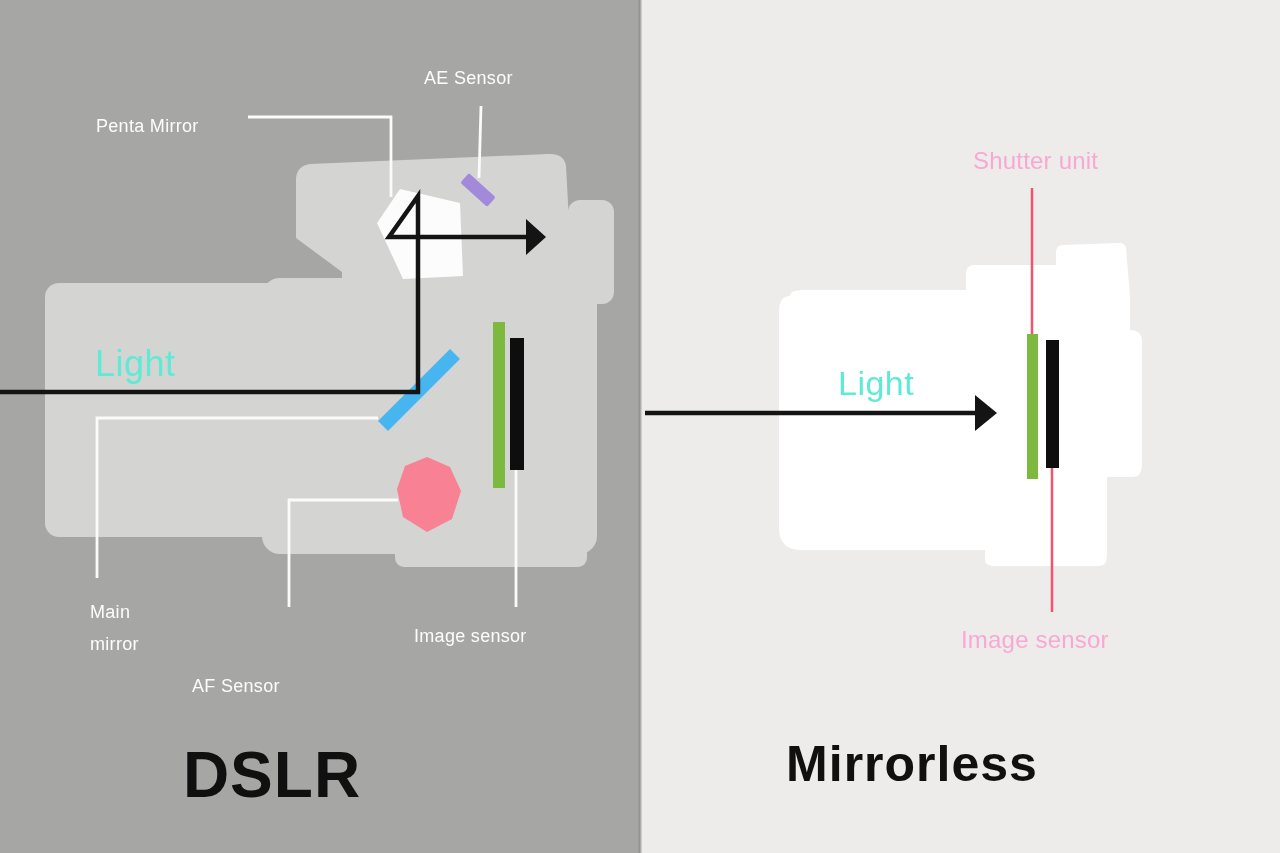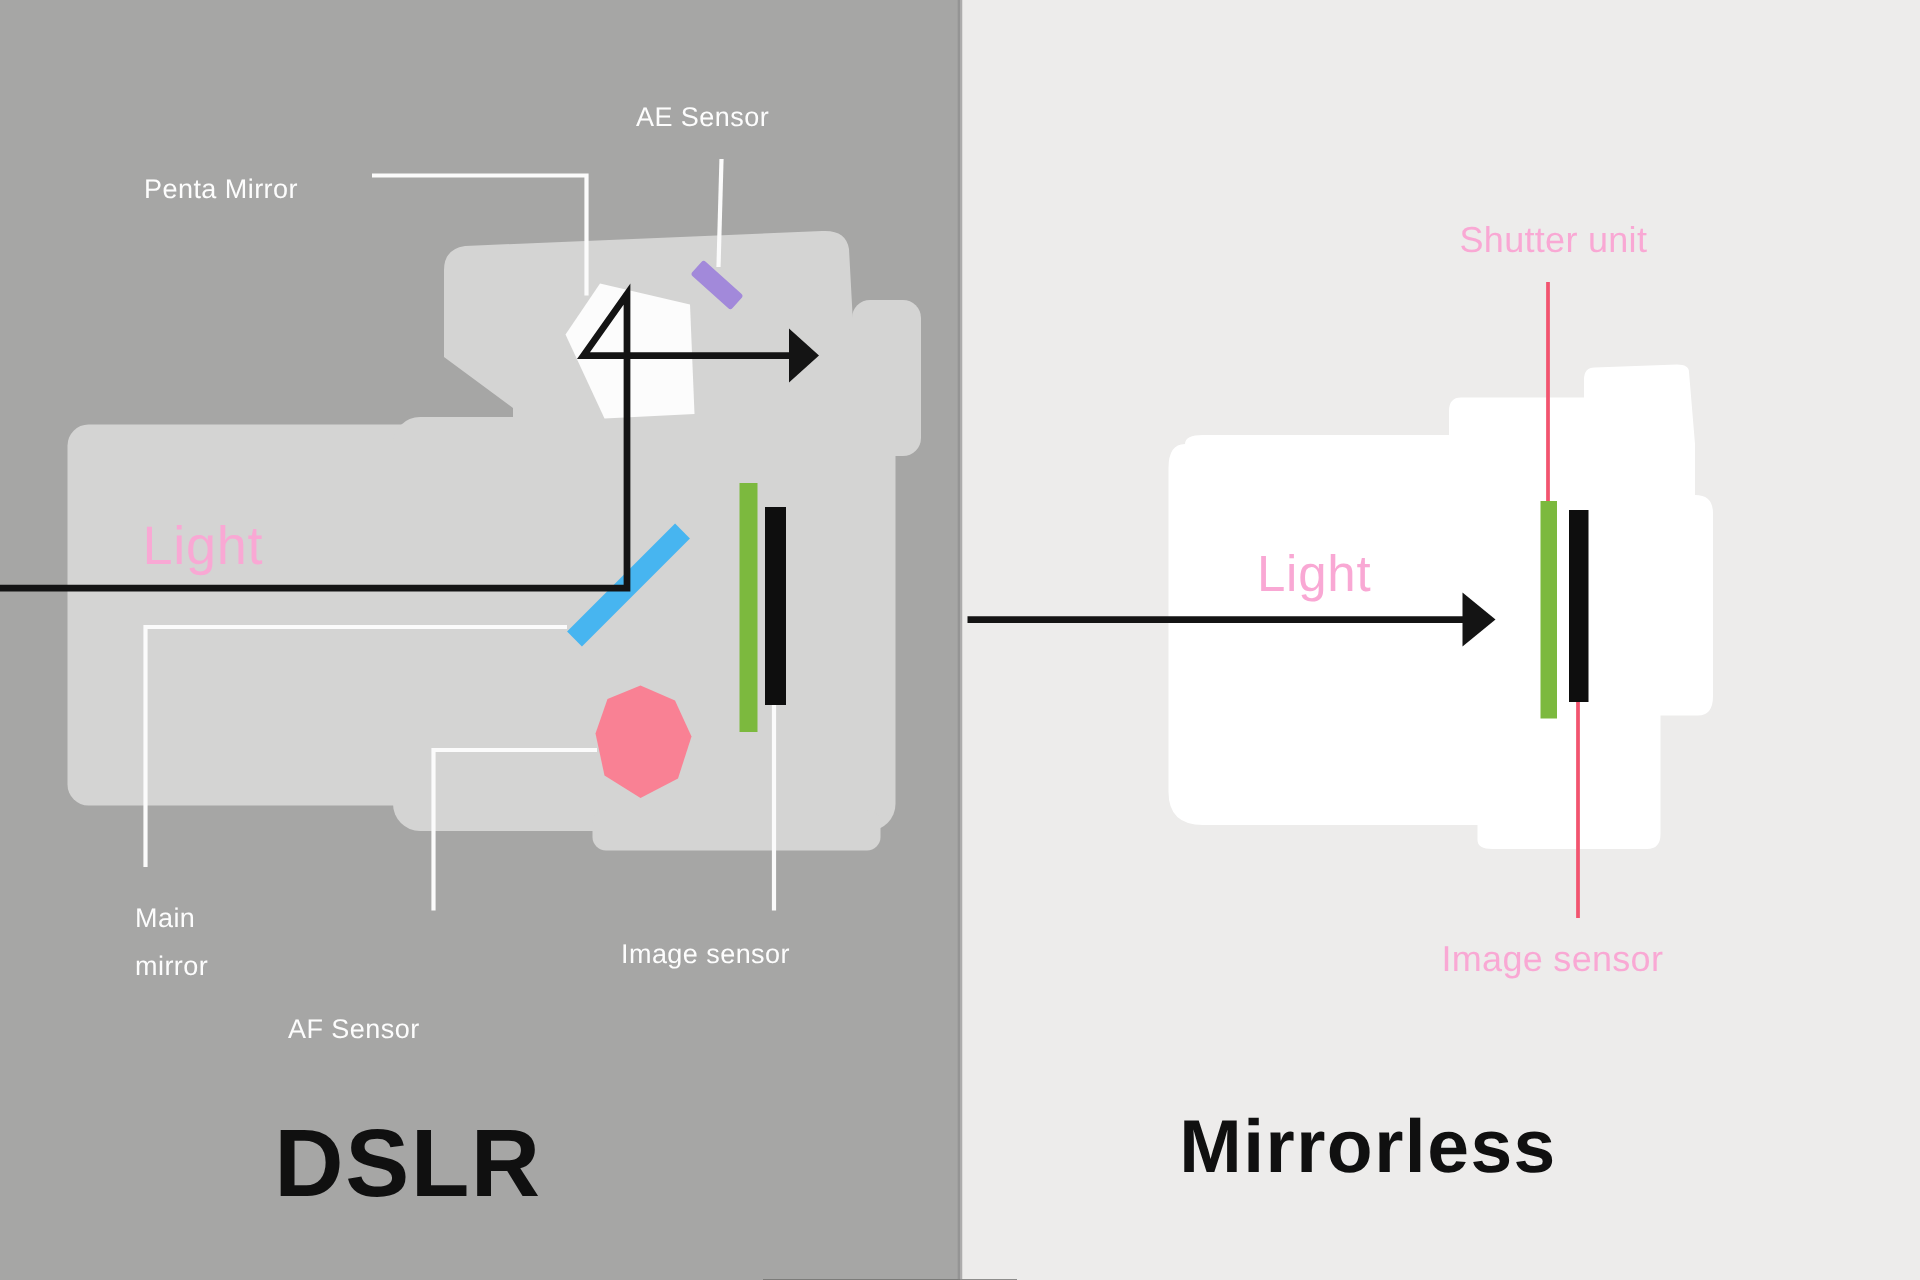--- a/index.html
+++ b/index.html
@@ -5,21 +5,21 @@
   html,body{margin:0;padding:0;background:#444;}
   #stage{
     position:relative;width:1280px;height:853px;overflow:hidden;
     font-family:"Liberation Sans","DejaVu Sans",sans-serif;
     -webkit-font-smoothing:antialiased;
   }
   #stage svg{position:absolute;left:0;top:0;}
   .lbl{position:absolute;white-space:nowrap;}
   .lbl-white{color:#fdfdfd;font-size:18px;letter-spacing:.3px;}
   .lbl-dark{color:#f9a8d4;font-size:24px;letter-spacing:.2px;}
-  .light-word{position:absolute;color:#f9a8d4;font-size:36px;letter-spacing:.5px;}
+  .light-word{position:absolute;color:#5eead4;font-size:36px;letter-spacing:.5px;}
   .panel-title{
     position:absolute;width:544px;text-align:center;color:#101010;
     font-size:64px;font-weight:800;letter-spacing:1px;
   }
   .two-line{line-height:32px;}
 </style>
 </head>
 <body>
 
 <div id="stage">

